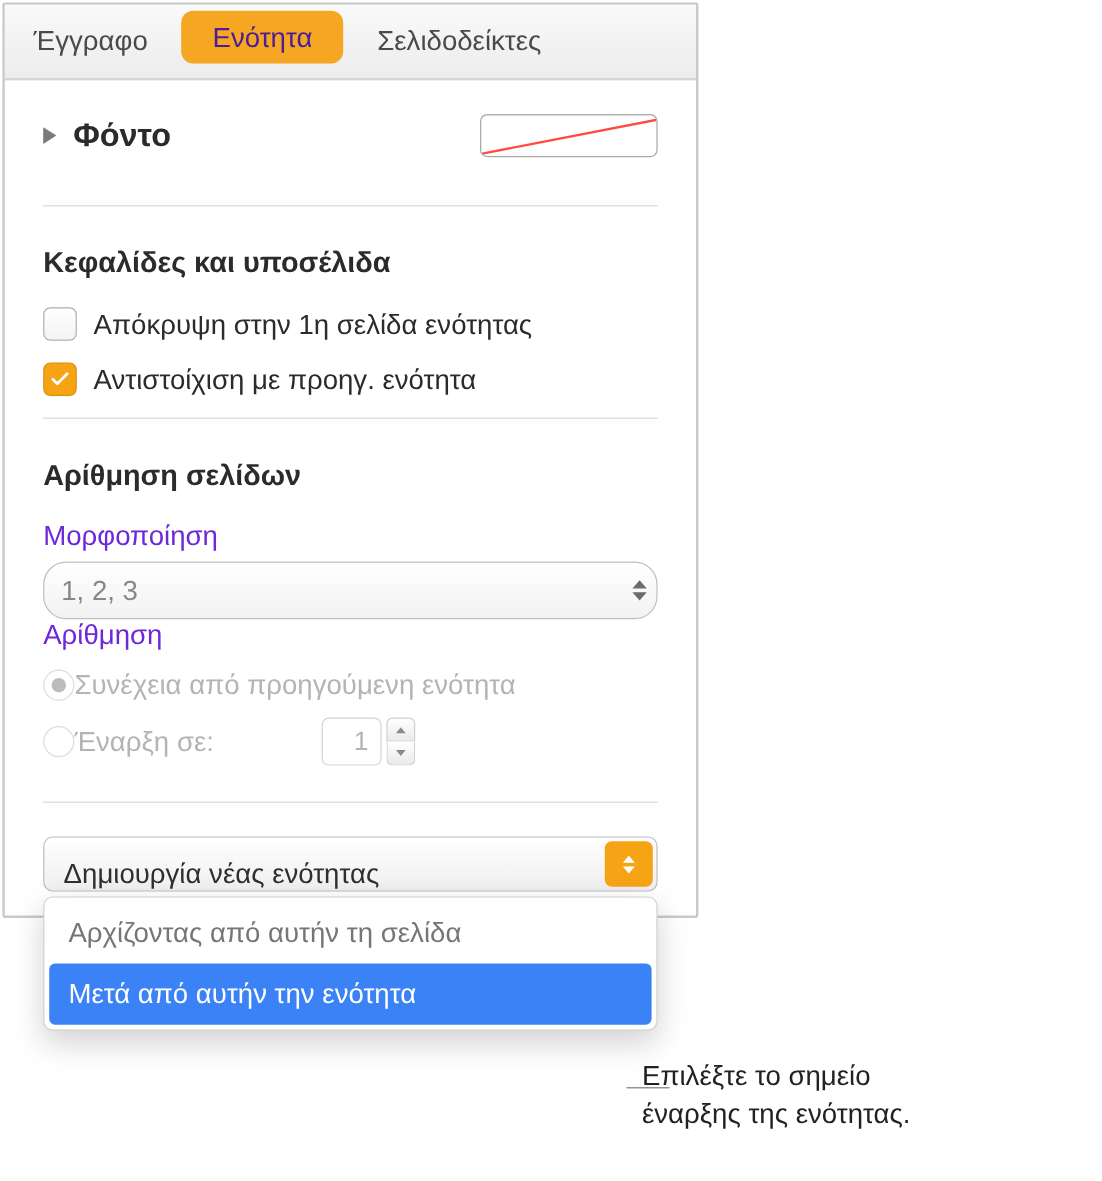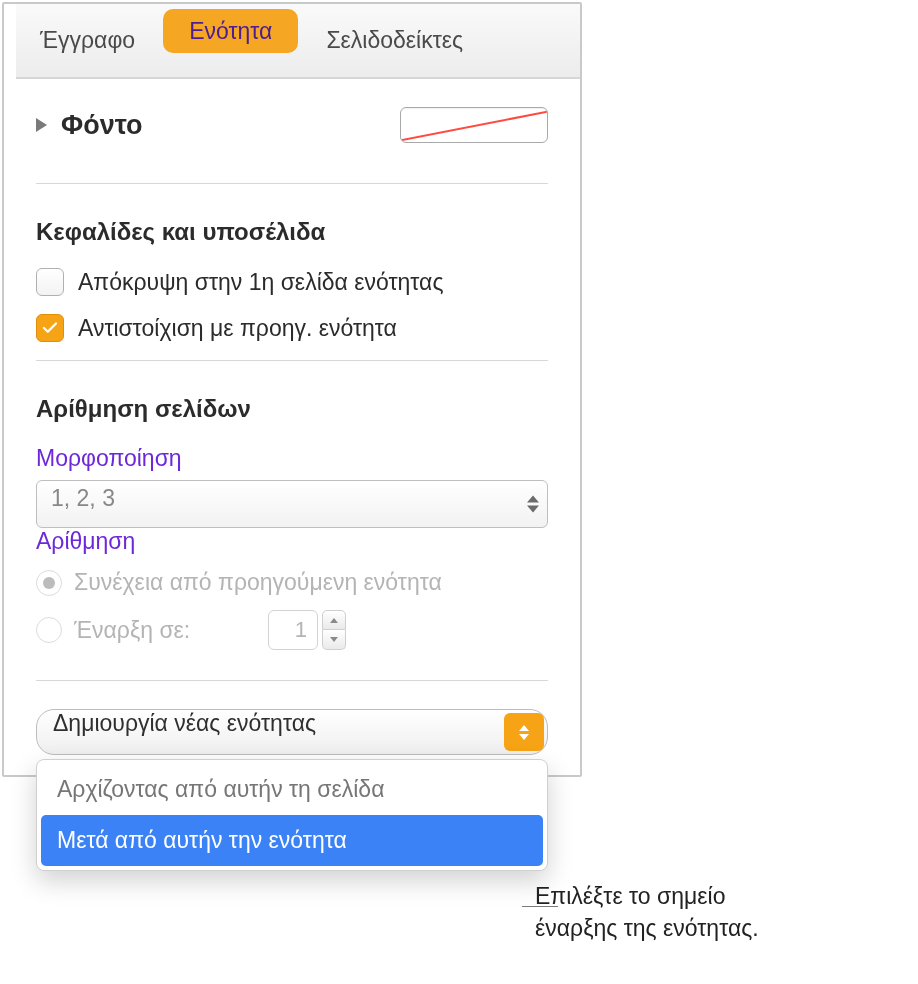--- a/index.html
+++ b/index.html
@@ -18,24 +18,23 @@
     border-radius: 2px;
     background: #fff;
     display: flex;
     flex-direction: column;
     position: absolute;
     top: 2px;
     left: 2px;
   }
   .tabs {
     display: flex;
-    height: 75px;
+    height: 63px;
     border-bottom: 2px solid #d6d6d6;
     background: linear-gradient(#fafafa, #ececec);
-    margin-left: 12px;
   }
   .tab {
     flex: 0 0 auto;
     display: flex;
     align-items: center;
     justify-content: center;
     padding: 0 24px;
     color: #4a4a4a;
     cursor: pointer;
     height: 100%;
@@ -124,23 +123,24 @@
   .label-sub {
     font-size: 23px;
     color: #6d28d9;
     margin-top: 0;
     margin-bottom: 8px;
   }
   .select {
     width: 100%;
     height: 48px;
     border: 1px solid #bfbfbf;
-    border-radius: 6px;
+    border-radius: 19px;
     background: linear-gradient(#ffffff,#f2f2f2);
     display: flex;
+    align-items: center;
     padding: 4px 14px;
     color: #888;
     position: relative;
     cursor: pointer;
   }
   .select .stepper {
     position: absolute;
     right: 8px;
     top: 50%;
     transform: translateY(-50%);
@@ -152,21 +152,20 @@
     width: 0; height: 0;
     border-left: 6px solid transparent;
     border-right: 6px solid transparent;
   }
   .tri-up { border-bottom: 7px solid #6b6b6b; }
   .tri-down { border-top: 7px solid #6b6b6b; }
   .disabled { color: #b4b4b4; }
   .radio-row {
     display: flex;
     align-items: center;
-    gap: 12px;
     margin-top: 14px;
   }
   .radio {
     width: 26px; height: 26px;
     border: 1.5px solid #c4c4c4;
     border-radius: 50%;
     background: #fff;
     display:flex; align-items:center; justify-content:center;
     cursor: pointer;
   }
@@ -201,23 +200,23 @@
   .bottom-divider { border-top:1px solid #d8d8d8; margin-top:30px; }
   .popup-area {
     position: relative;
     margin-top: 28px;
     padding-bottom: 20px;
   }
   .popup-button {
     width: 100%;
     height: 46px;
     border: 1px solid #bcbcbc;
-    border-radius: 18px;
+    border-radius: 8px;
     background: linear-gradient(#ffffff,#efefef);
-    display:flex; align-items:flex-start;
+    display:flex; align-items:flex-end;
     padding: 0 16px;
     color:#2f2f2f;
     font-size:23px;
     position:relative;
   }
   .popup-handle {
     position:absolute; right:3px; top:3px; bottom:3px;
     width:40px;
     background:#f6a316;
     border-radius:6px;

